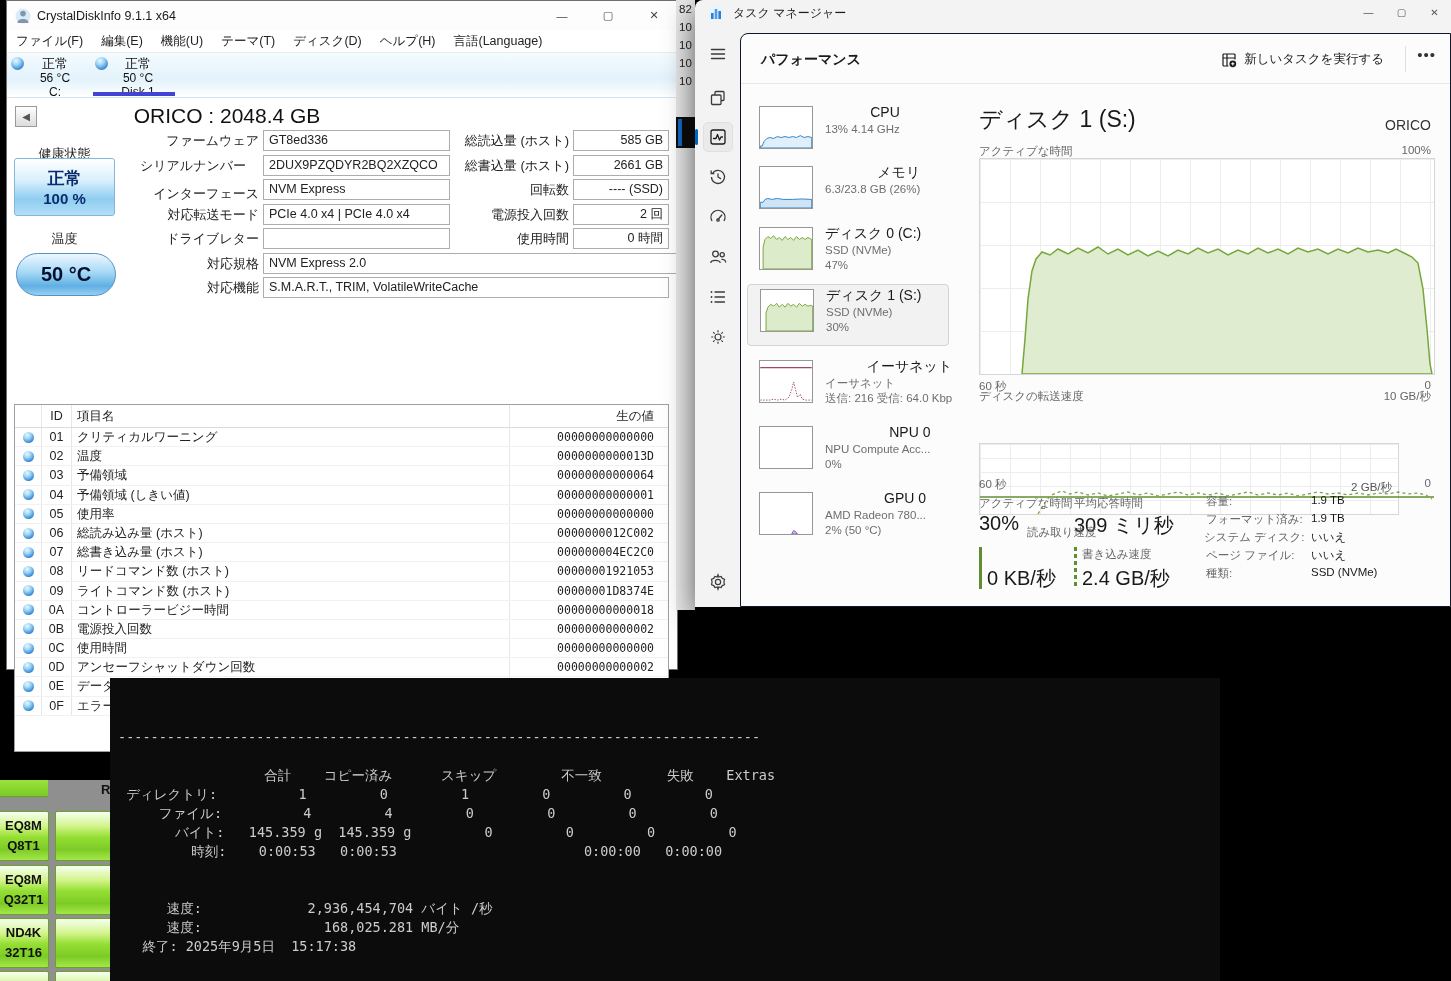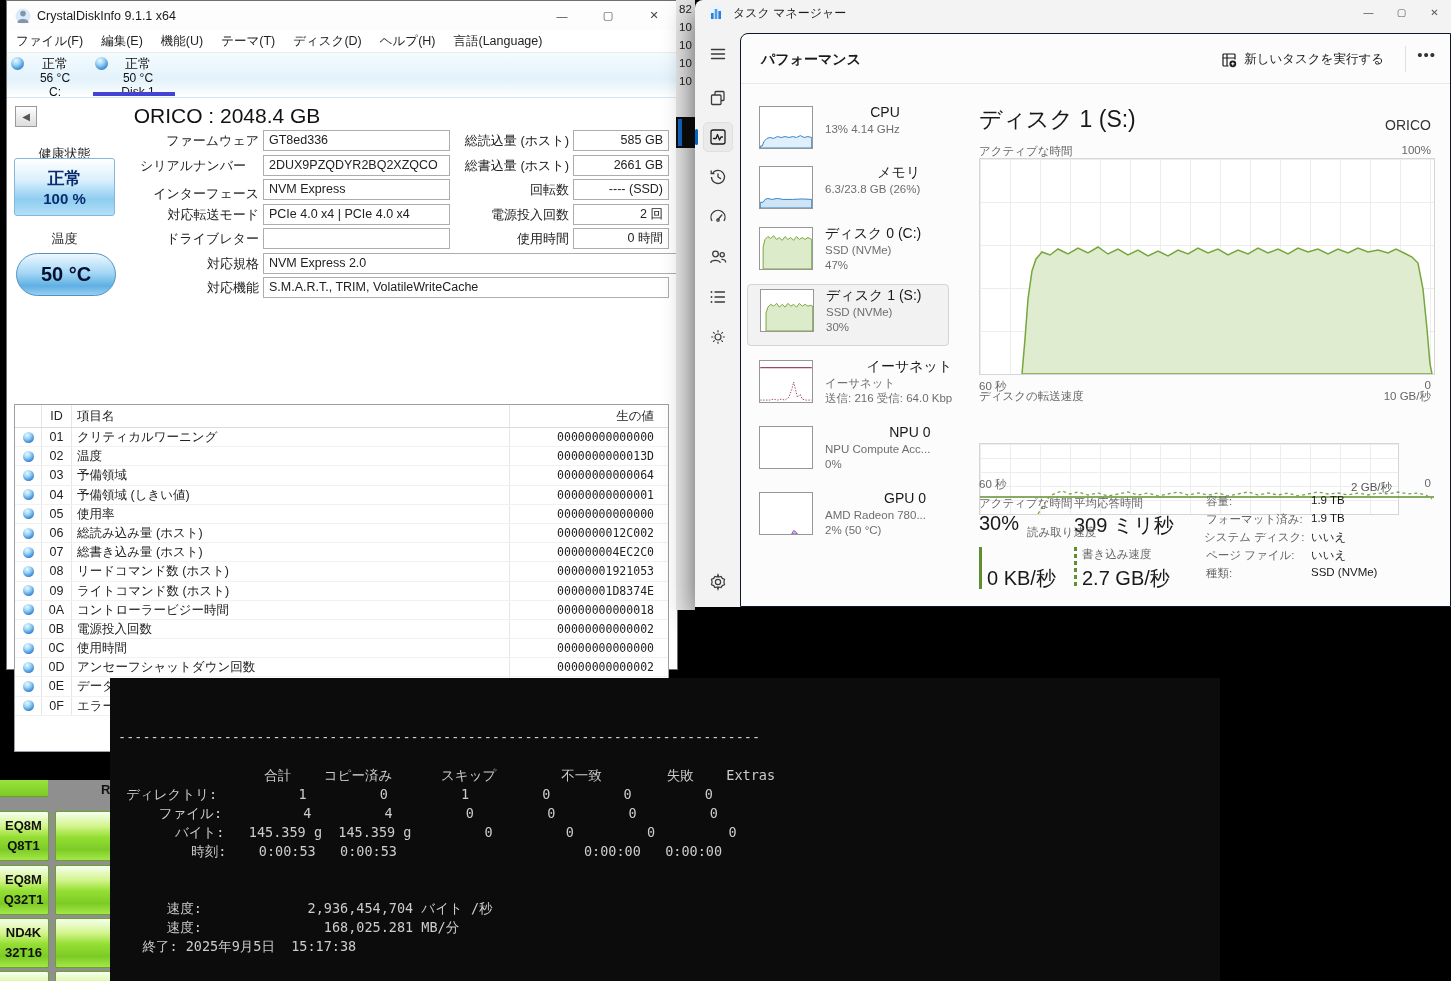--- a/index.html
+++ b/index.html
@@ -562,21 +562,21 @@
       <div class="xl stat-label" style="left:0;top:412px;">アクティブな時間</div>
       <div class="xl stat-value" style="left:0;top:428px;">30%</div>
       <div class="xl stat-label" style="left:95px;top:412px;">平均応答時間</div>
       <div class="xl stat-value" style="left:95px;top:428px;">309 ミリ秒</div>
 
       <div class="ind solid" style="left:0;top:463px;"></div>
       <div class="xl stat-label" style="left:8px;top:441px;padding-left:40px;">読み取り速度</div>
       <div class="xl stat-value" style="left:8px;top:481px;">0 KB/秒</div>
       <div class="ind dash" style="left:95px;top:463px;"></div>
       <div class="xl stat-label" style="left:103px;top:463px;">書き込み速度</div>
-      <div class="xl stat-value" style="left:103px;top:481px;">2.7 GB/秒</div>
+      <div class="xl stat-value" style="left:103px;top:481px;">2.4 GB/秒</div>
 
       <div class="prop-label" style="left:227px;top:410px;">容量:</div>
       <div class="prop-value" style="left:332px;top:410px;">1.9 TB</div>
       <div class="prop-label" style="left:227px;top:428px;">フォーマット済み:</div>
       <div class="prop-value" style="left:332px;top:428px;">1.9 TB</div>
       <div class="prop-label" style="left:225px;top:446px;">システム ディスク:</div>
       <div class="prop-value" style="left:332px;top:446px;">いいえ</div>
       <div class="prop-label" style="left:227px;top:464px;">ページ ファイル:</div>
       <div class="prop-value" style="left:332px;top:464px;">いいえ</div>
       <div class="prop-label" style="left:227px;top:482px;">種類:</div>

